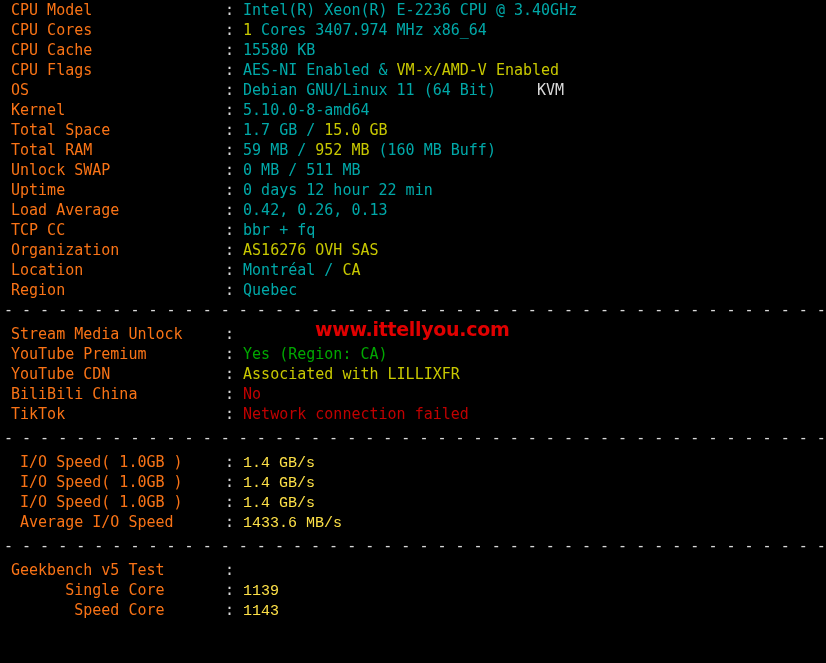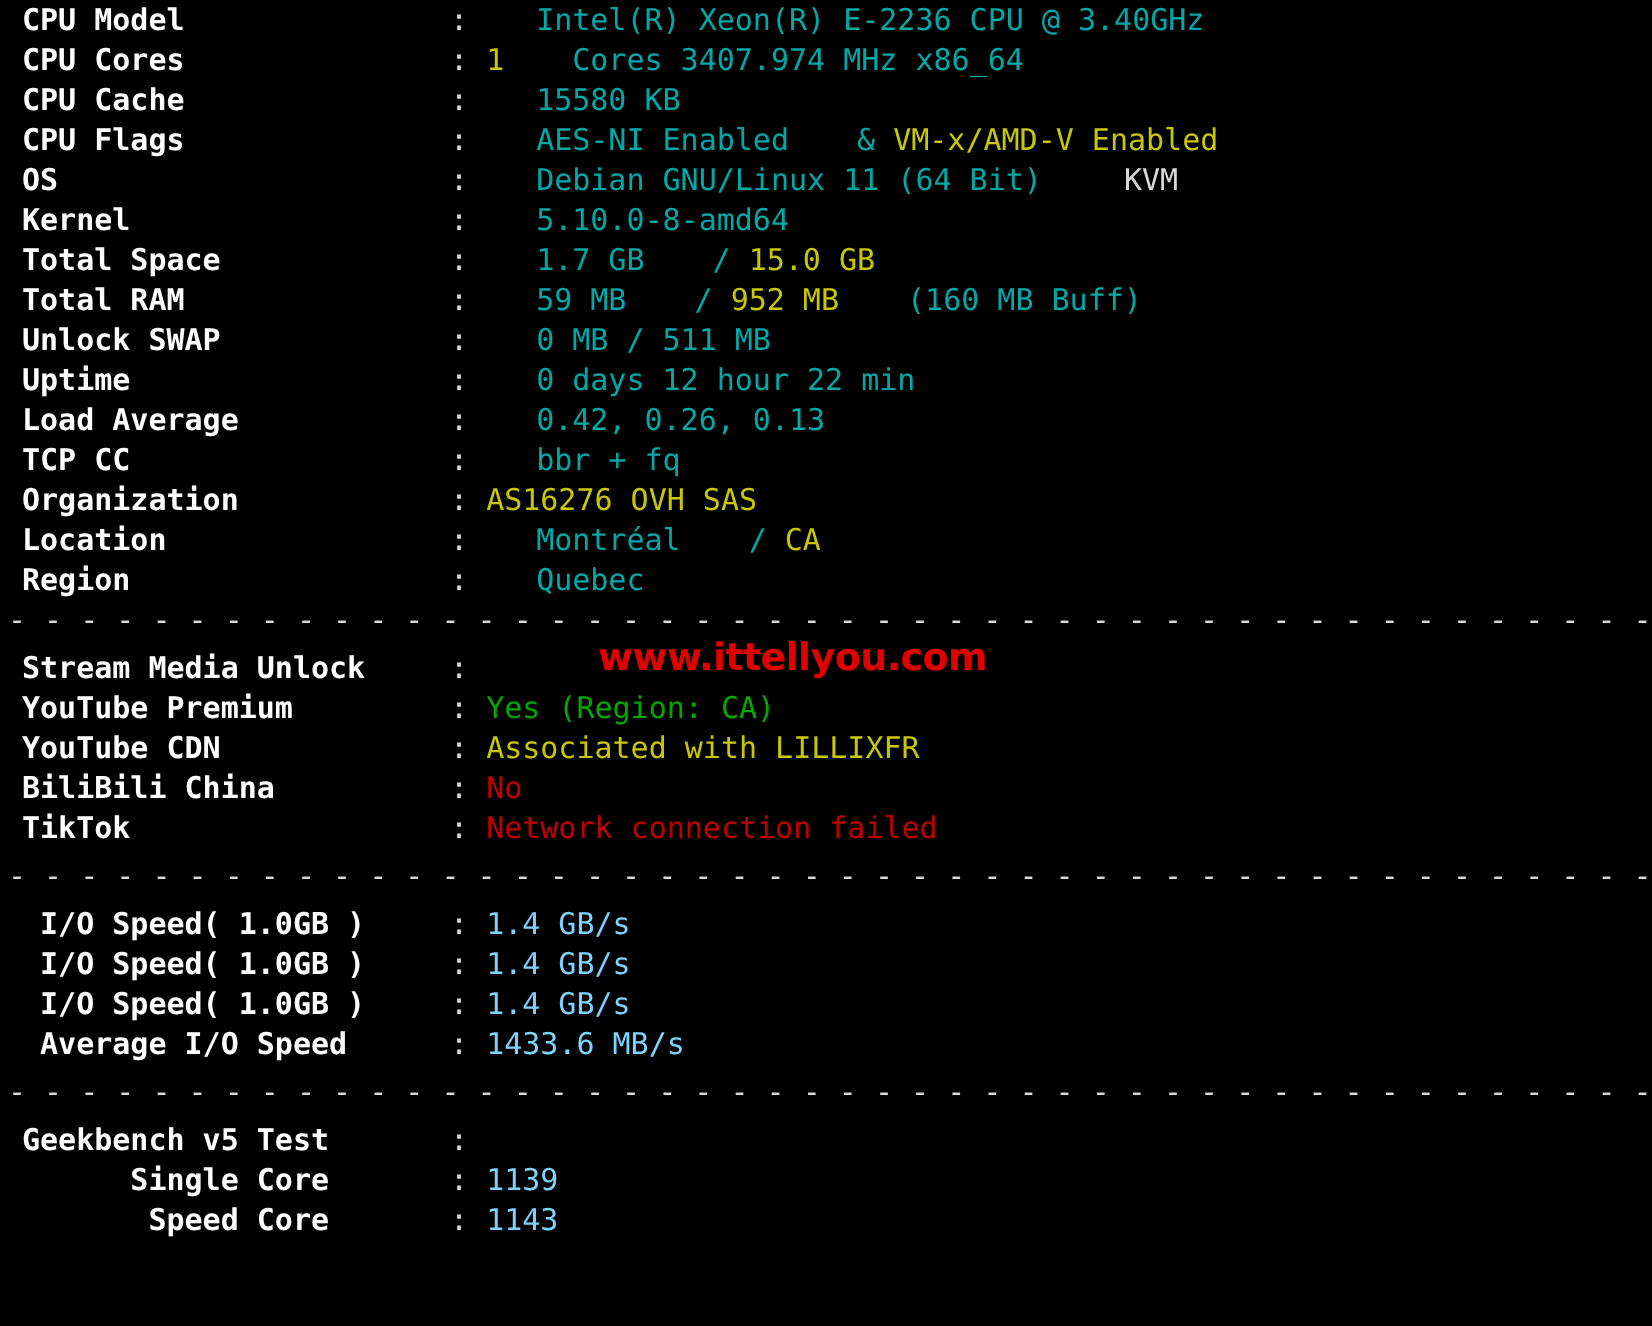--- a/index.html
+++ b/index.html
@@ -25,51 +25,50 @@
     box-sizing: border-box;
   }
   .row {
     display: block;
     white-space: pre;
     height: 20px;
     line-height: 20px;
     padding-left: 11px;
   }
   .label {
-    color: #ffffff;
+    color: #f97316;
     display: inline-block;
     width: 214px;
-    font-weight: bold;
   }
   .colon {
     color: #d8d8d8;
   }
   .val { }
-  .c-cyan   { color: #00a8a8; margin-left: 25px; }
+  .c-cyan   { color: #00a8a8; }
   .c-yellow { color: #c8c800; }
-  .c-olive  { color: #7dd3fc; }
+  .c-olive  { color: #fde047; font-family: Liberation Mono, monospace; }
   .c-green  { color: #00a800; }
   .c-red    { color: #c00000; }
   .c-white  { color: #d8d8d8; margin-left: 32px; }
 
   .sep {
     display: block;
     white-space: pre;
     height: 20px;
     line-height: 20px;
     padding-left: 4px;
     color: #d8d8d8;
     letter-spacing: 0px;
     overflow: hidden;
   }
   .spacer-sm { display: block; height: 4px; }
 
   .watermark {
     position: absolute;
-    left: 299px;
+    left: 315px;
     top: 318px;
     font-family: "DejaVu Sans", "Liberation Sans", sans-serif;
     font-weight: bold;
     font-size: 19px;
     line-height: 22px;
     color: #e00000;
     letter-spacing: -0.3px;
     z-index: 5;
   }
 </style>

